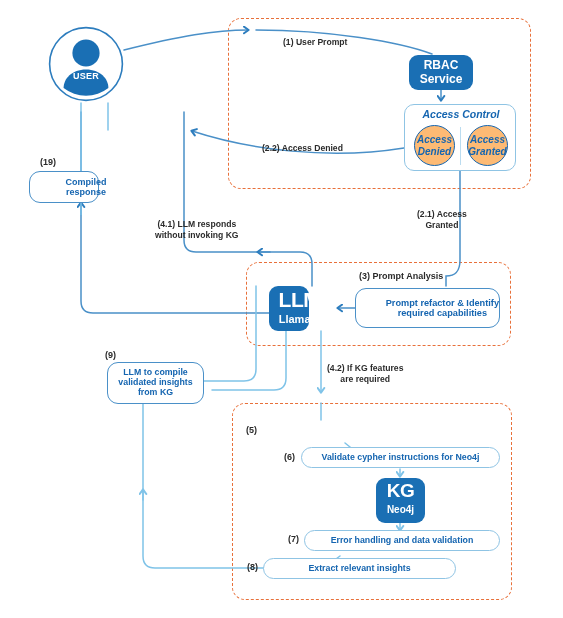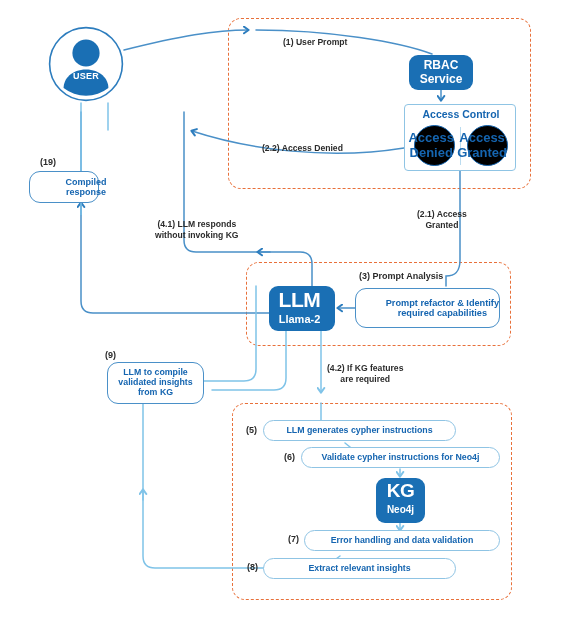--- a/index.html
+++ b/index.html
@@ -100,60 +100,61 @@
     letter-spacing: .3px;
   }
   
   #access-control-panel {
     position: absolute;
     left: 404px; top: 104px;
     width: 112px; height: 67px;
     box-sizing: border-box;
     background: #ffffff;
     border: 1.4px solid #8FC4E4;
-    border-radius: 4px;
+    border-radius: 10px;
+    font-style: italic;
   }
   #access-control-title {
     position: absolute;
     left: 0; top: 3px;
     width: 112px;
     text-align: center;
     color: #1565B0;
     font-size: 10.5px;
     font-weight: bold;
   }
   .ac-circle {
     position: absolute;
     top: 20px;
     width: 41px; height: 41px;
     border: 1.6px solid #1565B0;
     border-radius: 50%;
     box-sizing: border-box;
     display: flex;
     align-items: center;
-    justify-content: flex-end;
+    justify-content: center;
     text-align: center;
     color: #1565B0;
-    font-size: 13px;
+    font-size: 10px;
     font-weight: bold;
     line-height: 1.15;
-    background: #000000;
+    background: #fdba74;
   }
   #ac-denied  { left: 9px; }
   #ac-granted { left: 62px; }
   #ac-divider {
     position: absolute;
     left: 55px; top: 22px;
     width: 1.4px; height: 38px;
     background: #BBDCF0;
   }
   
   #llm-node {
     left: 269px; top: 286px;
-    width: 66px; height: 45px;
+    width: 40px; height: 45px;
   }
   #llm-title   { position:absolute; top:2px; left:0; width:61px; text-align:center; font-size:21px; font-weight:bold; letter-spacing:-.4px; }
   #llm-subtitle{ position:absolute; top:27px; left:0; width:61px; text-align:center; font-size:11px; font-weight:bold; }
   
   #kg-node {
     left: 376px; top: 478px;
     width: 49px; height: 45px;
   }
   #kg-title   { position:absolute; top:2px; left:0; width:49px; text-align:center; font-size:19px; font-weight:bold; letter-spacing:-.4px; }
   #kg-subtitle{ position:absolute; top:26px; left:0; width:49px; text-align:center; font-size:10px; font-weight:bold; }
@@ -278,23 +279,20 @@
   </div>
 
   <div class="step-num" style="left:105px; top:350px;">(9)</div>
   <div class="node outline-node" style="left:107px; top:362px; width:97px; height:42px; font-size:8.8px;">
     <span style="white-space:pre-line">LLM to compile
 validated insights
 from KG</span>
   </div>
 
   <div class="step-num" style="left:246px; top:425px;">(5)</div>
-  <div class="node outline-node-light" style="left:263px; top:420px; width:193px; height:21px; font-size:8.8px;">
-    <span>LLM generates cypher instructions</span>
-  </div>
 
   <div class="step-num" style="left:284px; top:452px;">(6)</div>
   <div class="node outline-node-light" style="left:301px; top:447px; width:199px; height:21px; font-size:8.8px;">
     <span>Validate cypher instructions for Neo4j</span>
   </div>
 
   <div class="node solid-node" id="kg-node">
     <div id="kg-title">KG</div>
     <div id="kg-subtitle">Neo4j</div>
   </div>

